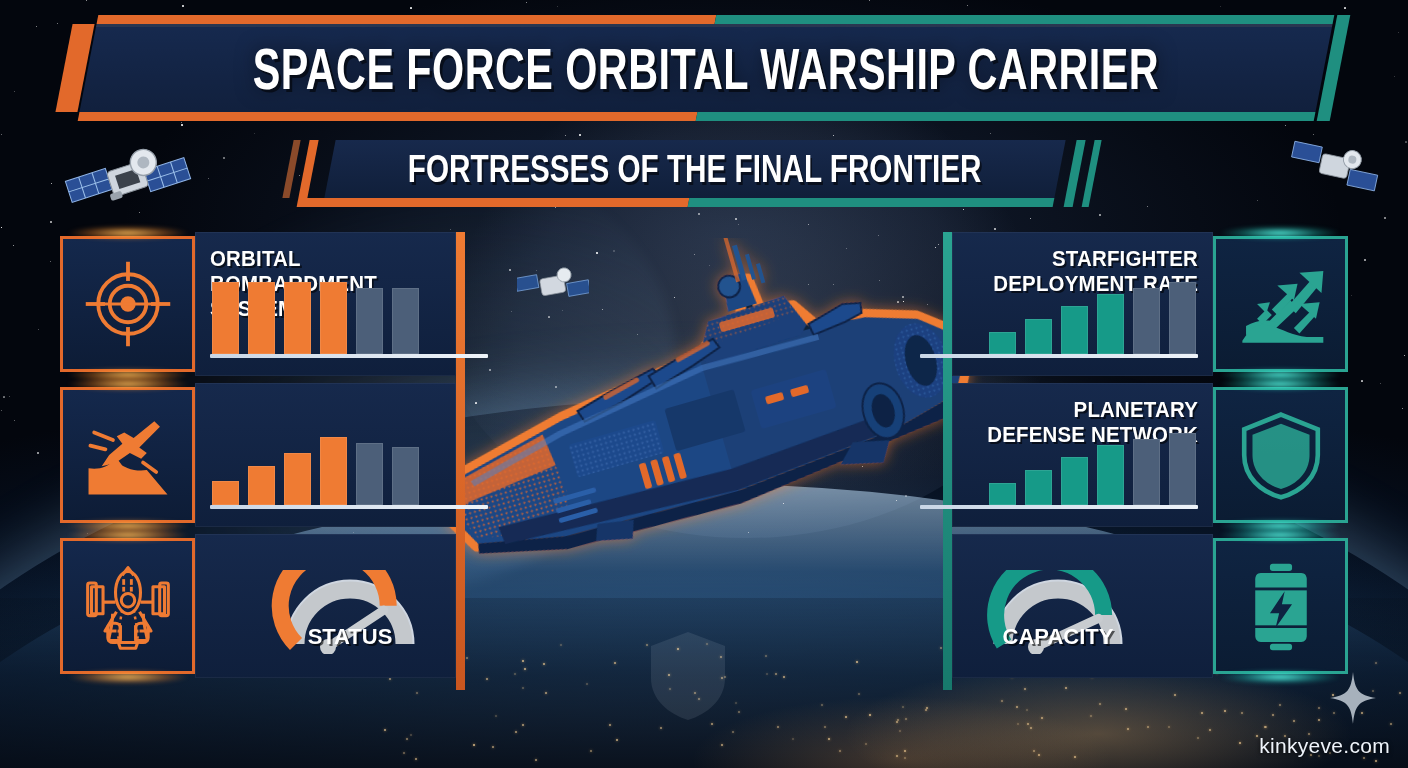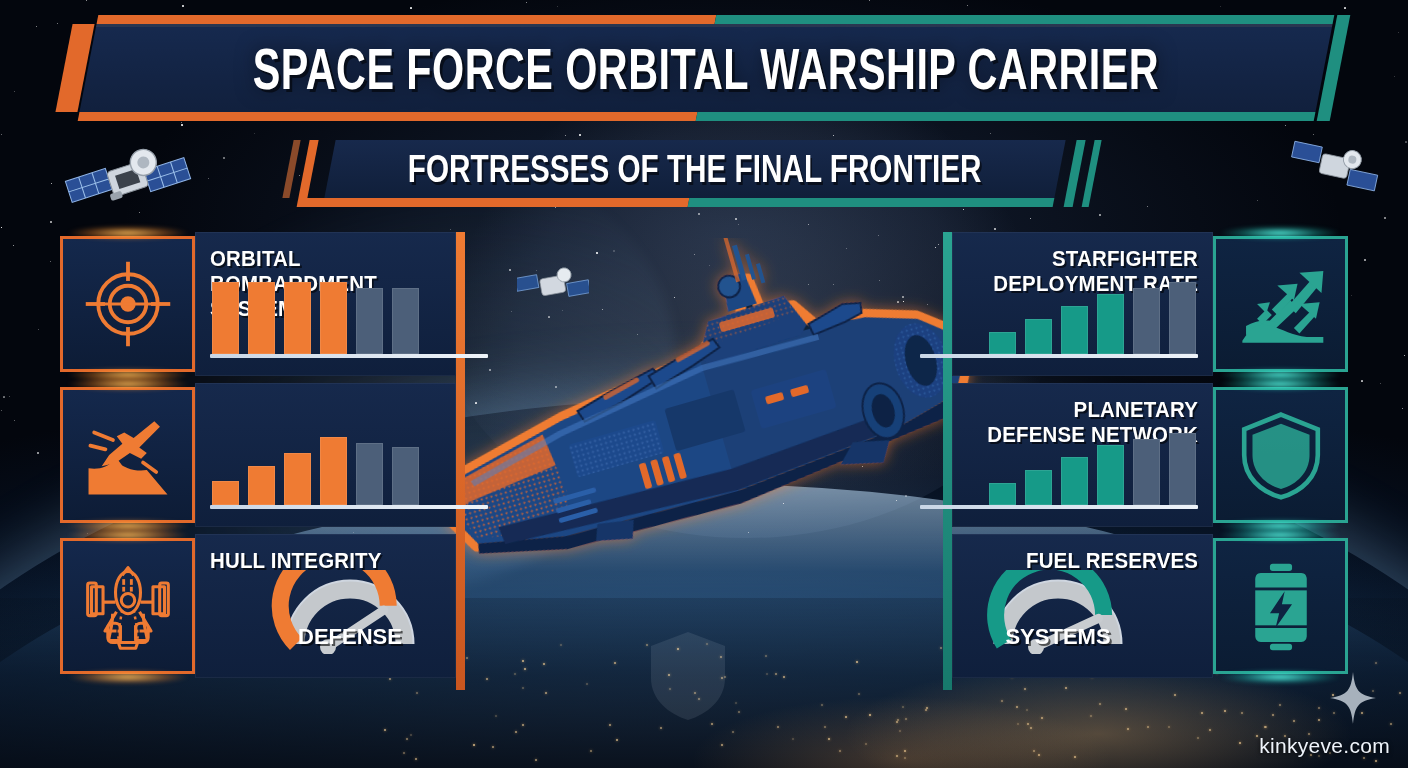--- a/index.html
+++ b/index.html
@@ -842,30 +842,29 @@
       <line x1="14" y1="26" x2="34" y2="34" stroke="#ef7b33" stroke-width="4" stroke-linecap="round"></line>
       <line x1="10" y1="40" x2="26" y2="44" stroke="#ef7b33" stroke-width="4" stroke-linecap="round"></line>
       <line x1="66" y1="58" x2="80" y2="68" stroke="#ef7b33" stroke-width="4" stroke-linecap="round"></line>
     </svg>
       </div>
       <div class="boxglow top"></div>
       <div class="boxglow bot"></div>
     </div>
     <div class="panel left" style="left:60px;width:396px;top:534px;">
       <div class="body"></div>
-      <div class="panel-title"><span>HULL INTEGRITY</span></div>
       <div class="gauge-wrap"><svg viewBox="0 0 160 84" width="160" height="84">
     <path d="M 17 74 A 63 63 0 0 1 143 74" fill="none" stroke="#cfd6e0" stroke-width="3"></path>
     <path d="M 26.0 74.0 A 54 54 0 1 1 134.0 74.0" fill="none" stroke="#c4c8cc" stroke-width="17"></path>
     <path d="M 26.0 74.0 A 54 54 0 1 1 118.2 35.8" fill="none" stroke="#ef7b33" stroke-width="17"></path>
     <line x1="58" y1="77" x2="113.9" y2="40.1" stroke="#c8ccd0" stroke-width="9" stroke-linecap="round"></line>
     <circle cx="58" cy="77" r="8" fill="#c8ccd0"></circle>
   </svg></div>
              <div class="gauge">
-               <div class="gauge-label">DEFENSE</div>
+               <div class="gauge-label">STATUS</div>
              </div>
       <div class="iconbox">
         <svg viewBox="0 0 100 100" width="96" height="96">
       <g fill="none" stroke="#ef7b33" stroke-width="3.2" stroke-linejoin="round">
         <ellipse cx="50" cy="36" rx="13" ry="22"></ellipse>
         <circle cx="50" cy="44" r="7"></circle>
         <path d="M37 46 L24 46 L24 30 L12 30 L12 58 L24 58 L24 46"></path>
         <path d="M63 46 L76 46 L76 30 L88 30 L88 58 L76 58 L76 46"></path>
         <rect x="8" y="26" width="9" height="34" rx="2"></rect>
         <rect x="83" y="26" width="9" height="34" rx="2"></rect>
@@ -943,30 +942,29 @@
         <svg viewBox="0 0 100 100" width="92" height="92">
       <path d="M50 6 L90 22 V50 C90 74 72 90 50 96 C28 90 10 74 10 50 V22 Z" fill="none" stroke="#2aa492" stroke-width="5"></path>
       <path d="M50 16 L81 28 V50 C81 69 67 82 50 87 C33 82 19 69 19 50 V28 Z" fill="#2aa492" opacity=".85"></path>
     </svg>
       </div>
       <div class="boxglow top"></div>
       <div class="boxglow bot"></div>
     </div>
     <div class="panel right" style="right:60px;width:396px;top:534px;">
       <div class="body"></div>
-      <div class="panel-title"><span>FUEL RESERVES</span></div>
       <div class="gauge-wrap"><svg viewBox="0 0 160 84" width="160" height="84">
     <path d="M 17 74 A 63 63 0 0 1 143 74" fill="none" stroke="#cfd6e0" stroke-width="3"></path>
     <path d="M 26.0 74.0 A 54 54 0 1 1 134.0 74.0" fill="none" stroke="#c4c8cc" stroke-width="17"></path>
     <path d="M 26.0 74.0 A 54 54 0 1 1 125.6 45.1" fill="none" stroke="#169a88" stroke-width="17"></path>
     <line x1="58" y1="77" x2="120.5" y2="48.3" stroke="#c8ccd0" stroke-width="9" stroke-linecap="round"></line>
     <circle cx="58" cy="77" r="8" fill="#c8ccd0"></circle>
   </svg></div>
              <div class="gauge">
-               <div class="gauge-label">SYSTEMS</div>
+               <div class="gauge-label">CAPACITY</div>
              </div>
       <div class="iconbox">
         <svg viewBox="0 0 100 100" width="92" height="92">
       <rect x="38" y="4" width="24" height="8" rx="3" fill="#2aa492"></rect>
       <path d="M28 14 L72 14 C76 14 78 17 78 21 L78 30 L22 30 L22 21 C22 17 24 14 28 14 Z" fill="#2aa492"></path>
       <rect x="22" y="33" width="56" height="38" fill="#2aa492"></rect>
       <path d="M22 74 L78 74 L78 82 C78 86 76 89 72 89 L28 89 C24 89 22 86 22 82 Z" fill="#2aa492"></path>
       <rect x="38" y="91" width="24" height="7" rx="3" fill="#2aa492"></rect>
       <path d="M54 34 L38 58 L48 58 L44 74 L62 48 L51 48 Z" fill="#0e2341"></path>
     </svg>

